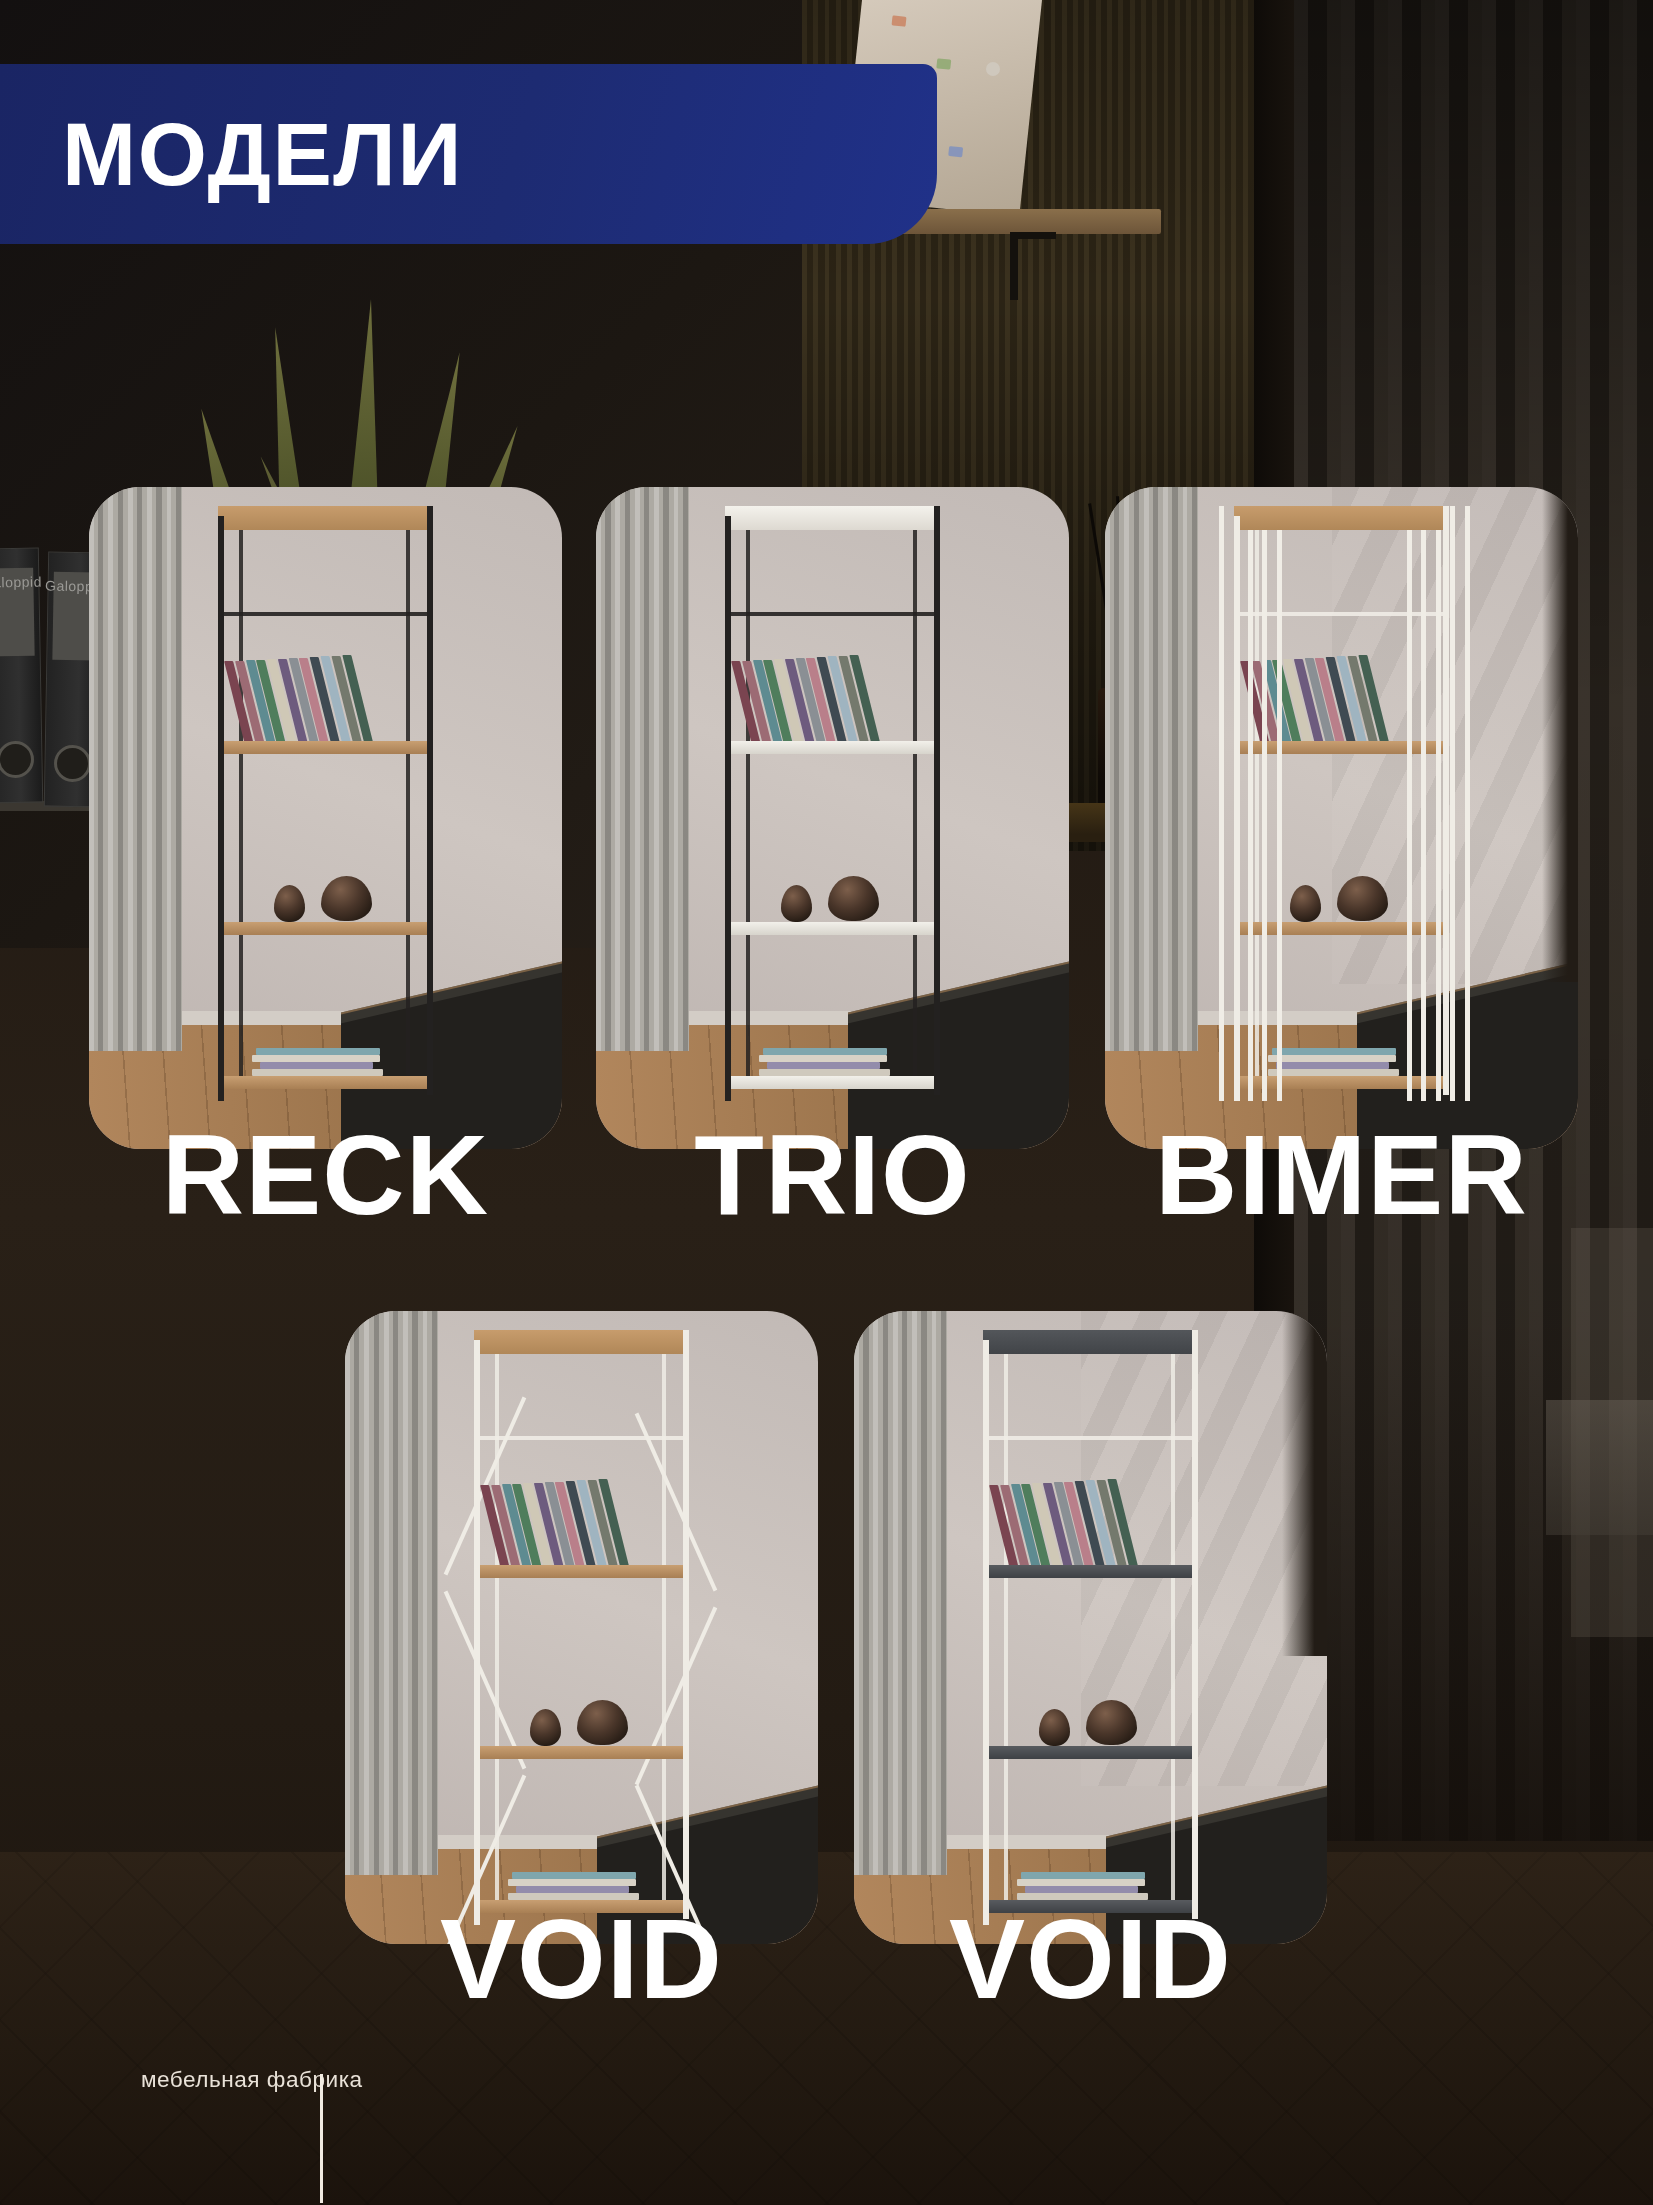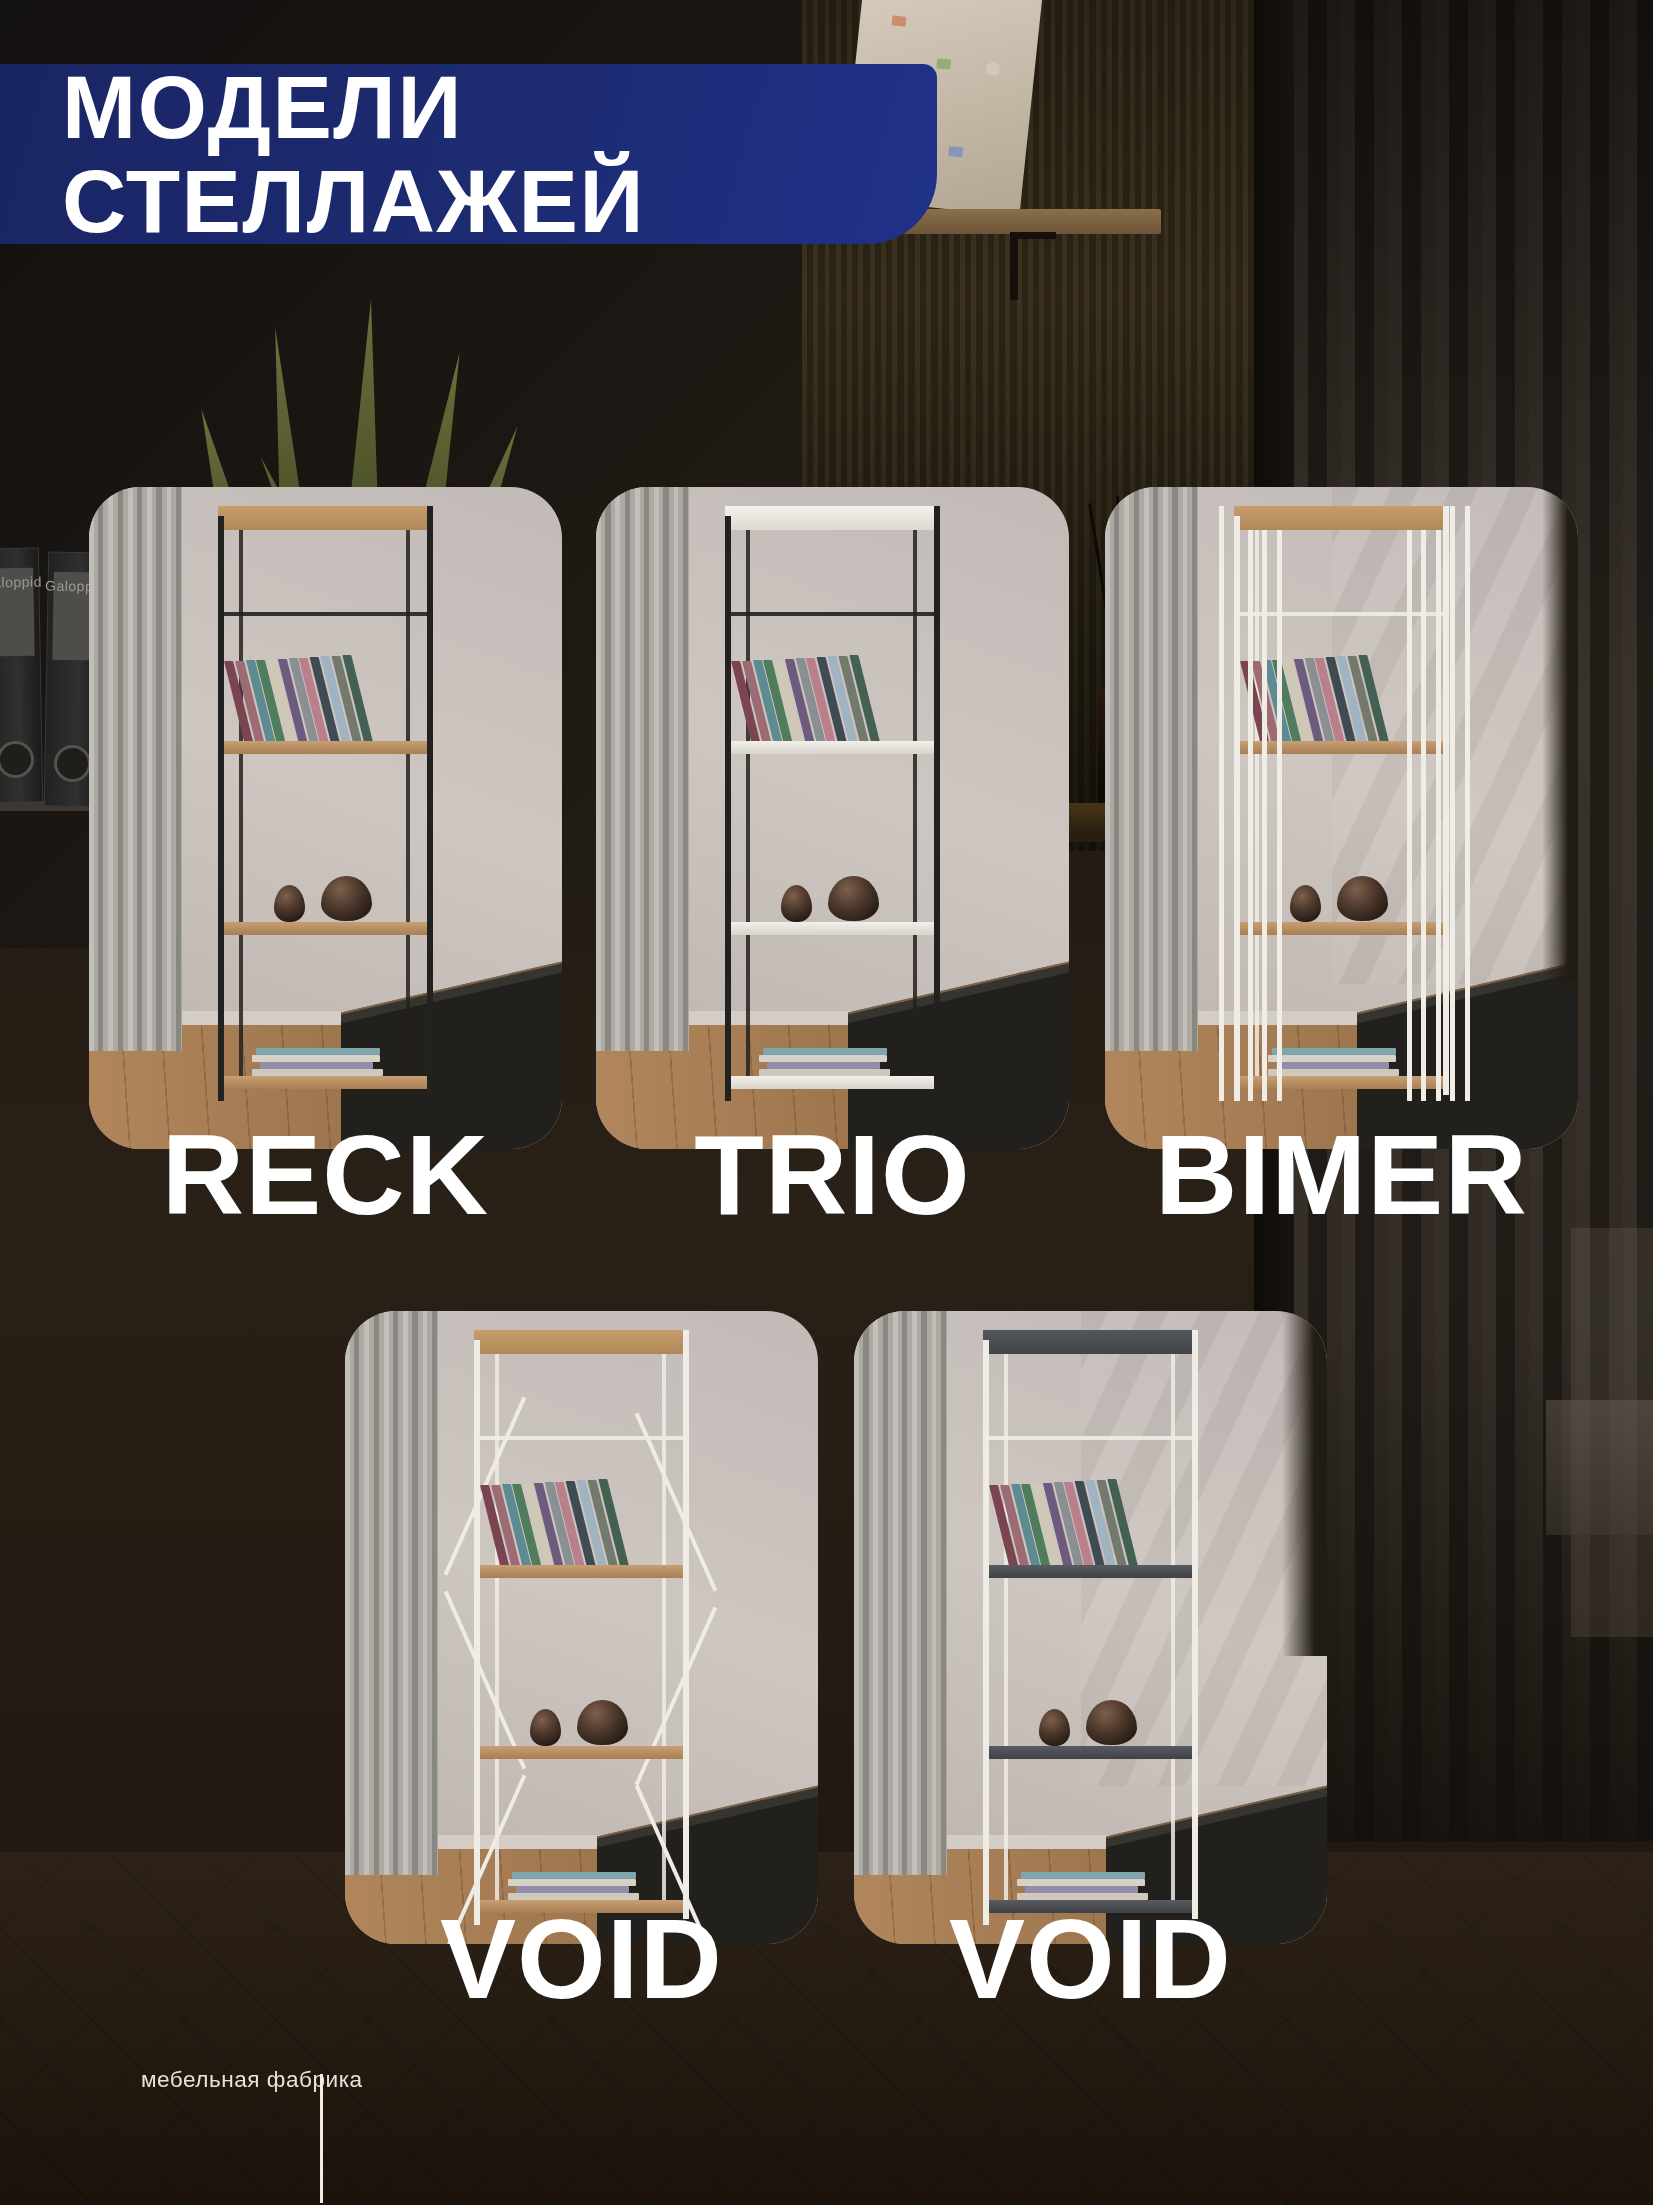--- a/index.html
+++ b/index.html
@@ -192,21 +192,20 @@
     <div class="leaf" style="left:21.5px;width:48px;height:226px;transform:rotate(-14deg);"></div>
     <div class="leaf" style="left:70px;width:43px;height:302px;transform:rotate(-5deg);"></div>
     <div class="leaf" style="left:124px;width:51px;height:329px;transform:rotate(2deg);"></div>
     <div class="leaf" style="left:178px;width:46px;height:280px;transform:rotate(10deg);"></div>
     <div class="leaf" style="left:214px;width:40px;height:215px;transform:rotate(20deg);"></div>
     <div class="leaf" style="left:111px;width:32px;height:188px;transform:rotate(-24deg);opacity:.8;"></div>
   </div>
 
   <div class="abs banner">
     <div class="t">МОДЕЛИ</div>
-    <div class="t">СТЕЛЛАЖЕЙ</div>
   </div>
 
   <div class="card row1 c1 m-black">
     <div class="photo">
       <div class="wall"></div>
       <div class="baseboard"></div>
       <div class="floorband"></div>
       <div class="desk"></div>
       <div class="unit">
         <div class="post bl"></div>

